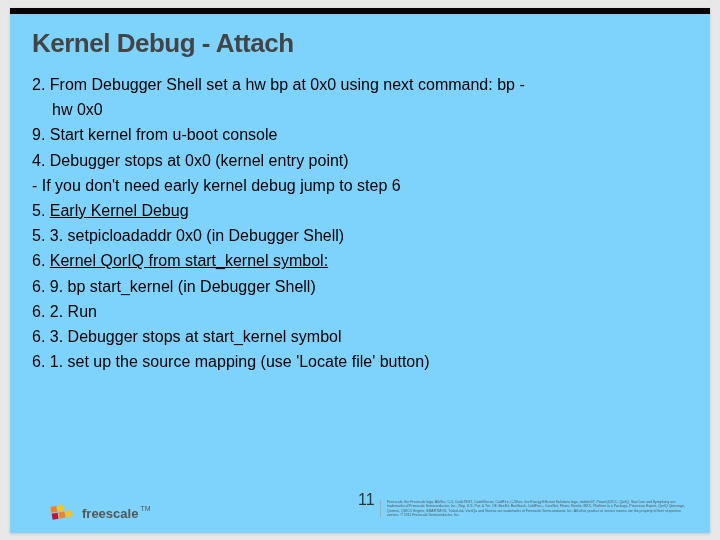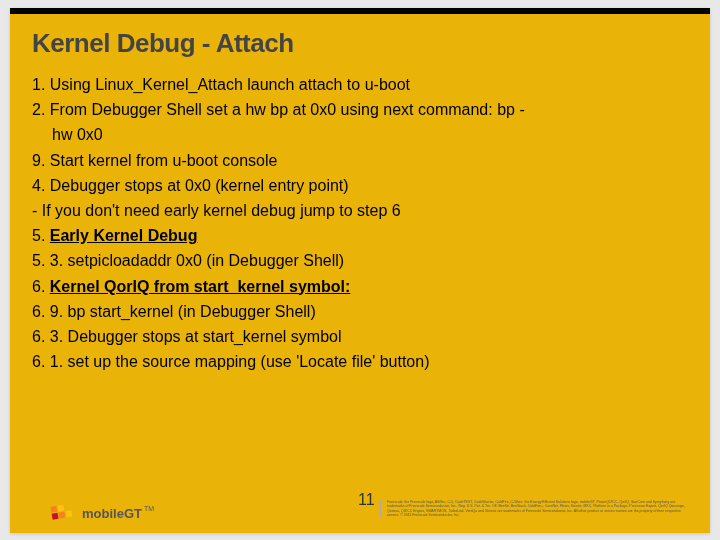--- a/index.html
+++ b/index.html
@@ -5,21 +5,21 @@
   body {
     margin: 0;
     padding: 0;
     width: 720px;
     height: 540px;
     background: #e8e8e8;
     font-family: Arial, Helvetica, sans-serif;
     overflow: hidden;
   }
   .slide {
-    background: #eab308;
+    background: #7dd3fc;
     width: 700px;
     height: 525px;
     margin: 8px auto 0 auto;
     position: relative;
     box-shadow: 0 1px 3px rgba(0,0,0,0.15);
   }
   .topbar {
     height: 6px;
     background: #000;
     width: 100%;
@@ -37,21 +37,21 @@
     line-height: 1.45;
     color: #000;
   }
   .content p {
     margin: 0 0 2px 0;
   }
   .indent {
     padding-left: 20px;
   }
   .bold-ul {
-    font-weight: 700;
+    font-weight: 400;
     text-decoration: underline;
   }
   .dash-line::before {
     content: "- ";
   }
   .footer {
     position: absolute;
     bottom: 10px;
     left: 0;
     width: 100%;
@@ -102,46 +102,46 @@
   }
 </style>
 </head>
 <body>
 
 <div class="slide">
   <div class="topbar"></div>
   <div class="title">Kernel Debug - Attach</div>
 
   <div class="content">
-    <p>1. Using Linux_Kernel_Attach  launch attach to u-boot</p>
     <p>2. From Debugger Shell set a hw bp at 0x0 using next command: bp -</p>
     <p class="indent">hw 0x0</p>
     <p>9. Start kernel from u-boot console</p>
     <p>4. Debugger stops at 0x0 (kernel entry point)</p>
     <p class="dash-line"><span>If you don't need early kernel debug jump to step 6</span></p>
     <p><span>5. </span><span class="bold-ul">Early Kernel Debug</span></p>
     <p>5. 3. setpicloadaddr 0x0 (in Debugger Shell)</p>
     <p><span>6. </span><span class="bold-ul">Kernel QorIQ from start_kernel symbol:</span></p>
     <p>6. 9. bp start_kernel (in Debugger Shell)</p>
+    <p>6. 2. Run</p>
     <p>6. 3. Debugger stops at start_kernel symbol</p>
     <p>6. 1. set up the source mapping (use 'Locate file' button)</p>
   </div>
 
   <div class="footer">
     <div class="logo">
       <div class="logo-mark">
         <svg viewBox="0 0 26 20" width="26" height="20">
           <g transform="translate(2,2) rotate(-10 10 10)">
             <rect x="0" y="0" width="6" height="6" fill="#f58220"></rect>
             <rect x="7" y="0" width="6" height="6" fill="#ffc20e"></rect>
             <rect x="0" y="7" width="6" height="6" fill="#c41230"></rect>
             <rect x="7" y="7" width="6" height="6" fill="#f58220"></rect>
             <rect x="14" y="7" width="6" height="6" fill="#ffc20e"></rect>
           </g>
         </svg>
       </div>
-      <span class="logo-text">mobileGT</span>
+      <span class="logo-text">freescale</span>
       <span class="logo-tm">TM</span>
     </div>
     <div class="pagenum">11</div>
     <div class="legal">Freescale, the Freescale logo, AltiVec, C-5, CodeTEST, CodeWarrior, ColdFire, C-Ware, the Energy Efficient Solutions logo, mobileGT, PowerQUICC, QorIQ, StarCore and Symphony are trademarks of Freescale Semiconductor, Inc., Reg. U.S. Pat. &amp; Tm. Off. BeeKit, BeeStack, ColdFire+, CoreNet, Flexis, Kinetis, MXC, Platform in a Package, Processor Expert, QorIQ Qonverge, Qorivva, QUICC Engine, SMARTMOS, TurboLink, VortiQa and Xtrinsic are trademarks of Freescale Semiconductor, Inc. All other product or service names are the property of their respective owners. © 2011 Freescale Semiconductor, Inc.</div>
   </div>
 </div>
 
 </body></html>

